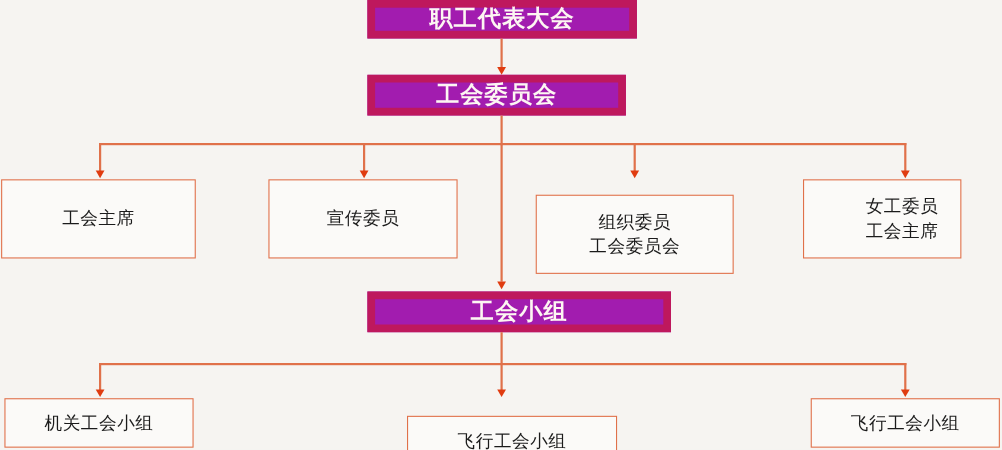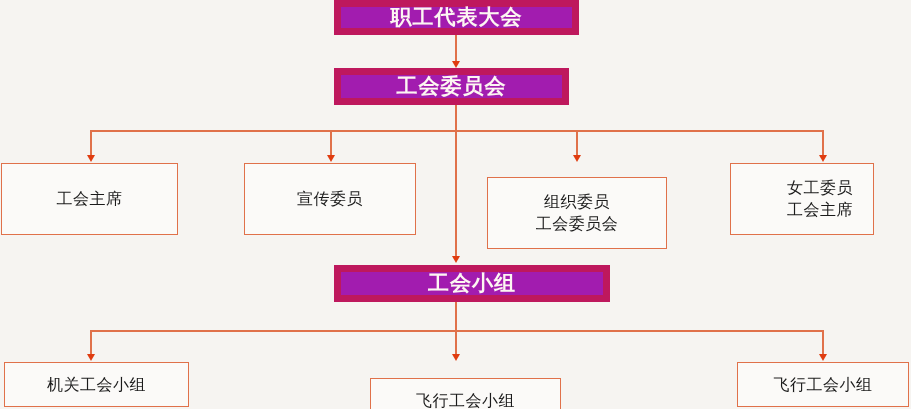--- a/index.html
+++ b/index.html
@@ -130,21 +130,21 @@
 
   <div class="conn v" style="left:90px; top:330px; height:26px;"></div>
   <div class="arrow" style="left:86.5px; top:354px;"></div>
 
   <div class="conn v" style="left:455px; top:330px; height:26px;"></div>
   <div class="arrow" style="left:451.5px; top:354px;"></div>
 
   <div class="conn v" style="left:822px; top:330px; height:26px;"></div>
   <div class="arrow" style="left:818.5px; top:354px;"></div>
 
-  <div class="node outlined" style="left:4px; top:362px; width:185px; height:45px;">
+  <div class="node outlined" style="left:4px; top:362px; width:172px; height:45px;">
     <span>机关工会小组</span>
   </div>
 
   <div class="node outlined" style="left:370px; top:362px; width:191px; height:45px;margin-top:16px;">
     <span>飞行工会小组</span>
   </div>
 
   <div class="node outlined" style="left:737px; top:362px; width:172px; height:45px;">
     <span>飞行工会小组</span>
   </div>

